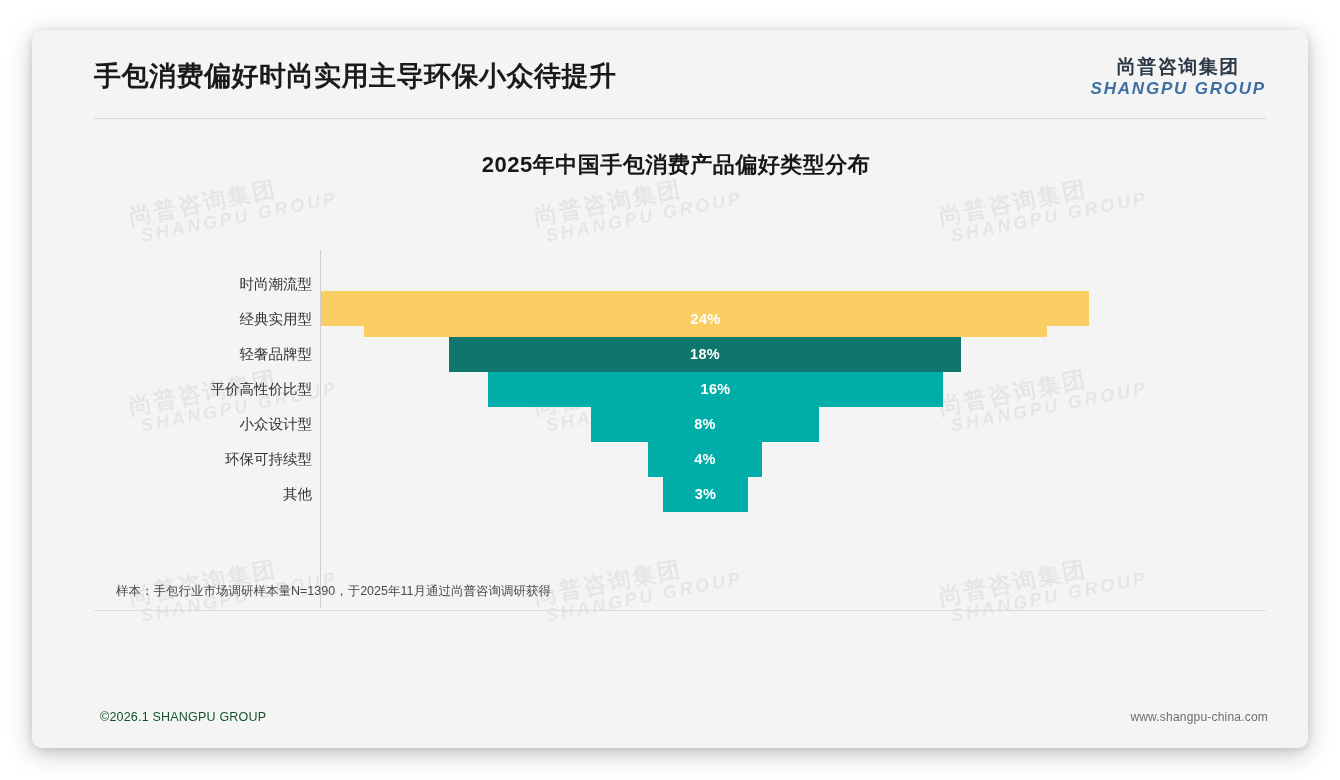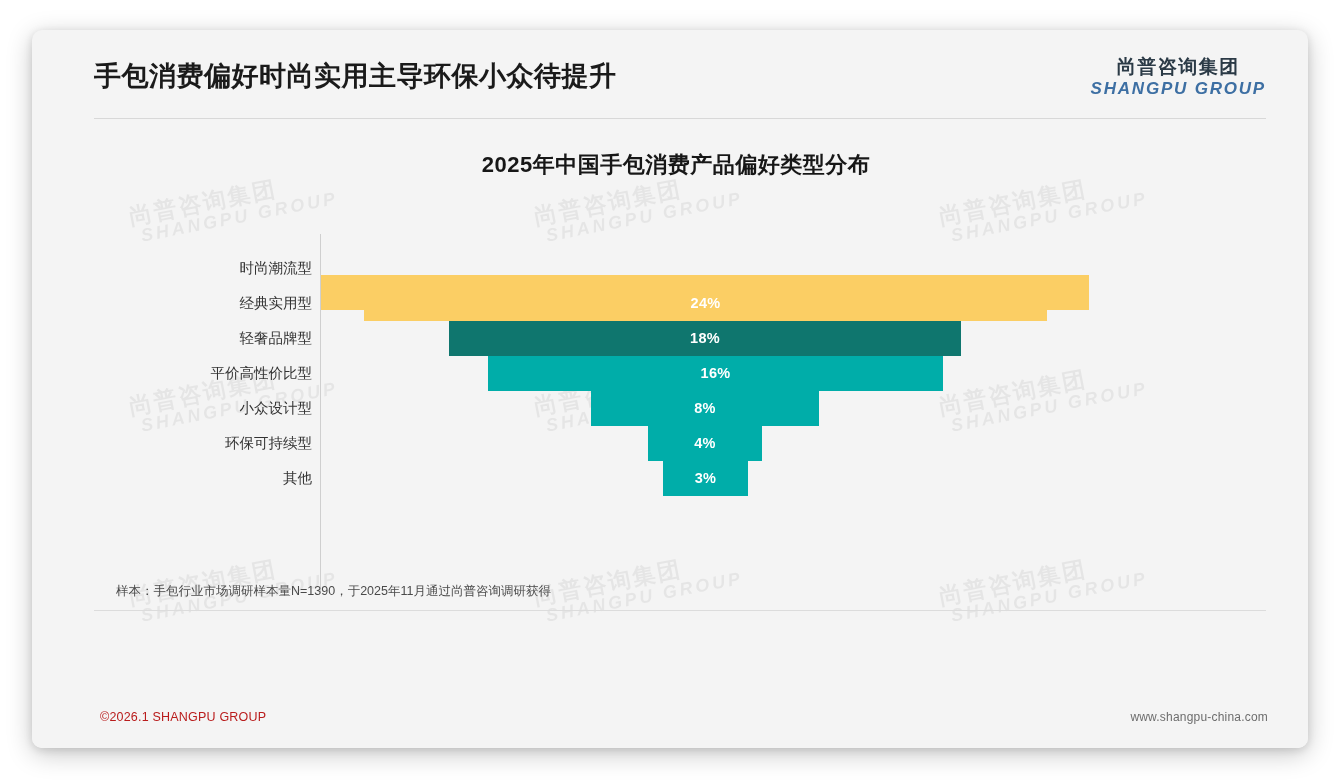--- a/index.html
+++ b/index.html
@@ -123,21 +123,21 @@
     font-size: 22px;
     font-weight: 700;
     color: #171717;
     letter-spacing: 0.5px;
     margin-left: 12px;
   }
 
   #plot {
     position: absolute;
     left: 0;
-    top: 84px;
+    top: 100px;
     width: 1276px;
     height: 390px;
     padding-left: 32px;
   }
   #axis-line {
     position: absolute;
     left: 288px;
     top: 0px;
     width: 1px;
     height: 358px;
@@ -204,21 +204,21 @@
     width: 100%;
     height: 56px;
     background: #f4f4f4;
     z-index: 3;
   }
   #footer-copyright {
     position: absolute;
     left: 68px;
     top: 18px;
     font-size: 12.5px;
-    color: #b91c1c;
+    color: #14532d;
     letter-spacing: 0.2px;
   }
   #footer-website {
     position: absolute;
     right: 40px;
     top: 18px;
     font-size: 12px;
     color: #6d6d6d;
     letter-spacing: 0.2px;
     text-align: right;

